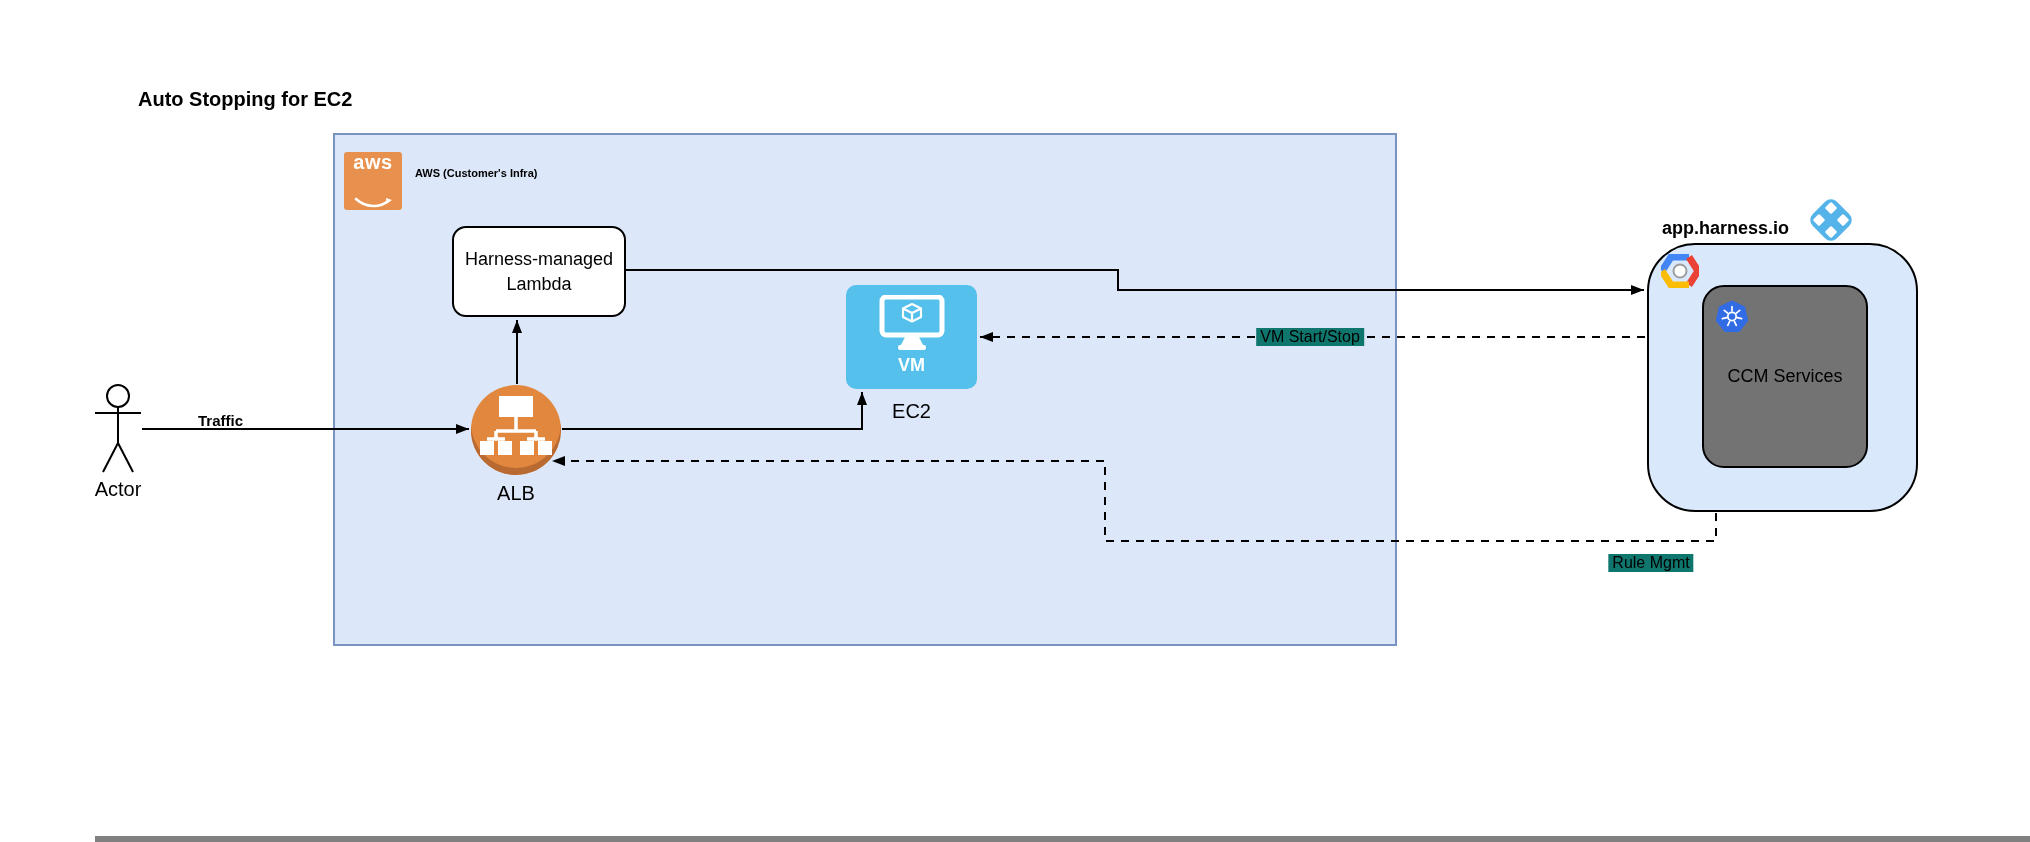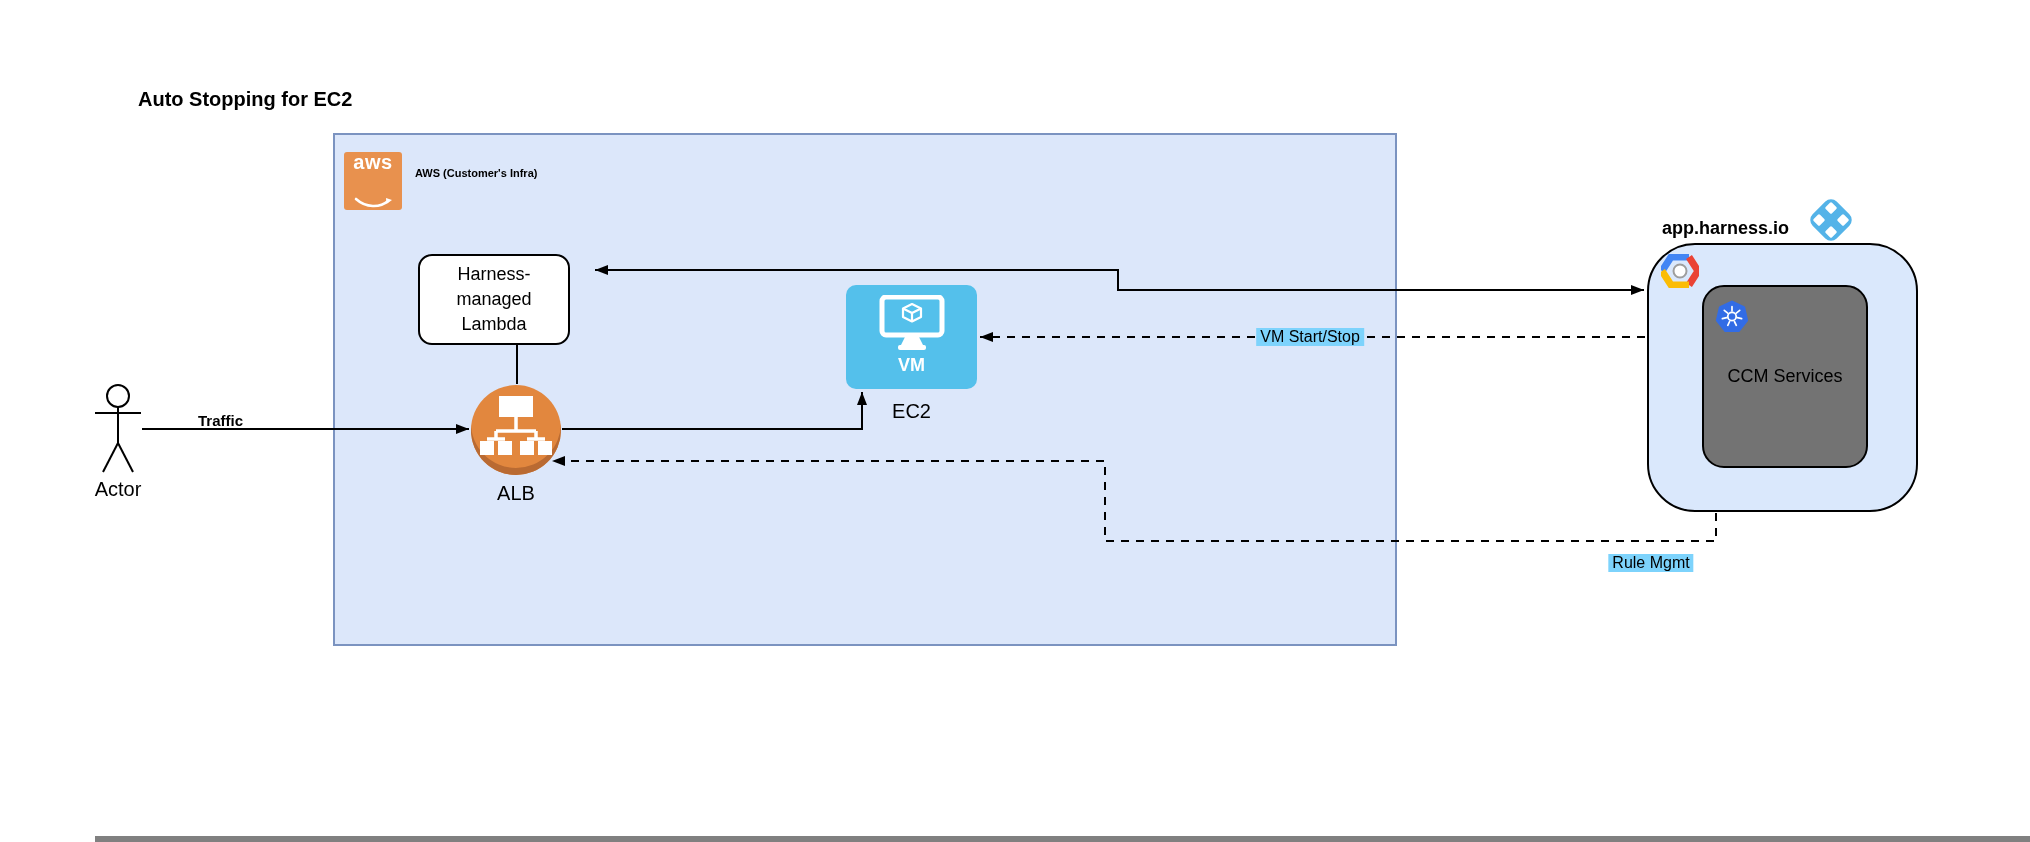--- a/index.html
+++ b/index.html
@@ -19,21 +19,21 @@
 
   .alb-circle { background:var(--alb-orange,#e2873e); border-radius:50%;
                 box-shadow: inset 0 -7px 0 var(--alb-rim,#b96a32);
                 display:flex; align-items:center; justify-content:center; box-sizing:border-box; }
 
   .vm-box { background:var(--vm-blue,#54c0eb); border-radius:10px; display:flex; flex-direction:column; align-items:center; box-sizing:border-box; }
   .vm-text { color:#fff; font-weight:bold; font-size:18px; margin-top:2px; }
 
   .node-label { font-size:20px; text-align:center; white-space:nowrap; }
   .traffic-label { font-size:15px; font-weight:bold; white-space:nowrap; }
-  .edge-label { font-size:16px; background:#7dd3fc; padding:0 4px; white-space:nowrap; transform:translateX(-50%); }
+  .edge-label { font-size:16px; background:#0f766e; padding:0 4px; white-space:nowrap; transform:translateX(-50%); }
 
   .harness-box { background:var(--harness-box-fill,#dae8fc); border:2px solid #000; border-radius:48px; box-sizing:border-box; }
   .harness-header { font-size:18px; font-weight:bold; white-space:nowrap;margin-top:8px; }
   .ccm-box { background:#737373; border:2px solid #000; border-radius:22px; box-sizing:border-box;
              display:flex; align-items:center; justify-content:center; font-size:18px; }
 
   svg.edge-layer { position:absolute; left:0; top:0; pointer-events:none; }
   .edge { stroke:var(--edge-color,#000); stroke-width:2; fill:none; }
   .edge.dashed { stroke-dasharray:8 7; }
   .arrowhead { fill:var(--edge-color,#000); }
@@ -122,21 +122,21 @@
     <circle cx="40" cy="13" r="11" class="figure-stroke"></circle>
     <line x1="40" y1="24" x2="40" y2="60" class="figure-stroke"></line>
     <line x1="17" y1="30" x2="63" y2="30" class="figure-stroke"></line>
     <line x1="40" y1="60" x2="25" y2="89" class="figure-stroke"></line>
     <line x1="40" y1="60" x2="55" y2="89" class="figure-stroke"></line>
   </svg>
   <div class="abs node-label" style="left:78px; top:478px; width:80px;">Actor</div>
 
   <div class="abs traffic-label" style="left:198px; top:412px;">Traffic</div>
 
-  <div class="abs lambda-box" style="left:418px; top:226px; width:152px; height:91px;margin-top:28px;">
+  <div class="abs lambda-box" style="left:452px; top:226px; width:174px; height:91px;">
     <span>Harness-managed</span>
     <span>Lambda</span>
   </div>
 
   <div class="abs alb-circle" style="left:471px; top:385px; width:90px; height:90px;">
     <svg width="90" height="90" viewBox="0 0 90 90">
       <rect x="28" y="11" width="34" height="21" class="white-fill"></rect>
       <g class="white-stroke" stroke-width="3.5">
         <line x1="45" y1="32" x2="45" y2="46"></line>
         <line x1="25" y1="46" x2="65" y2="46"></line>

